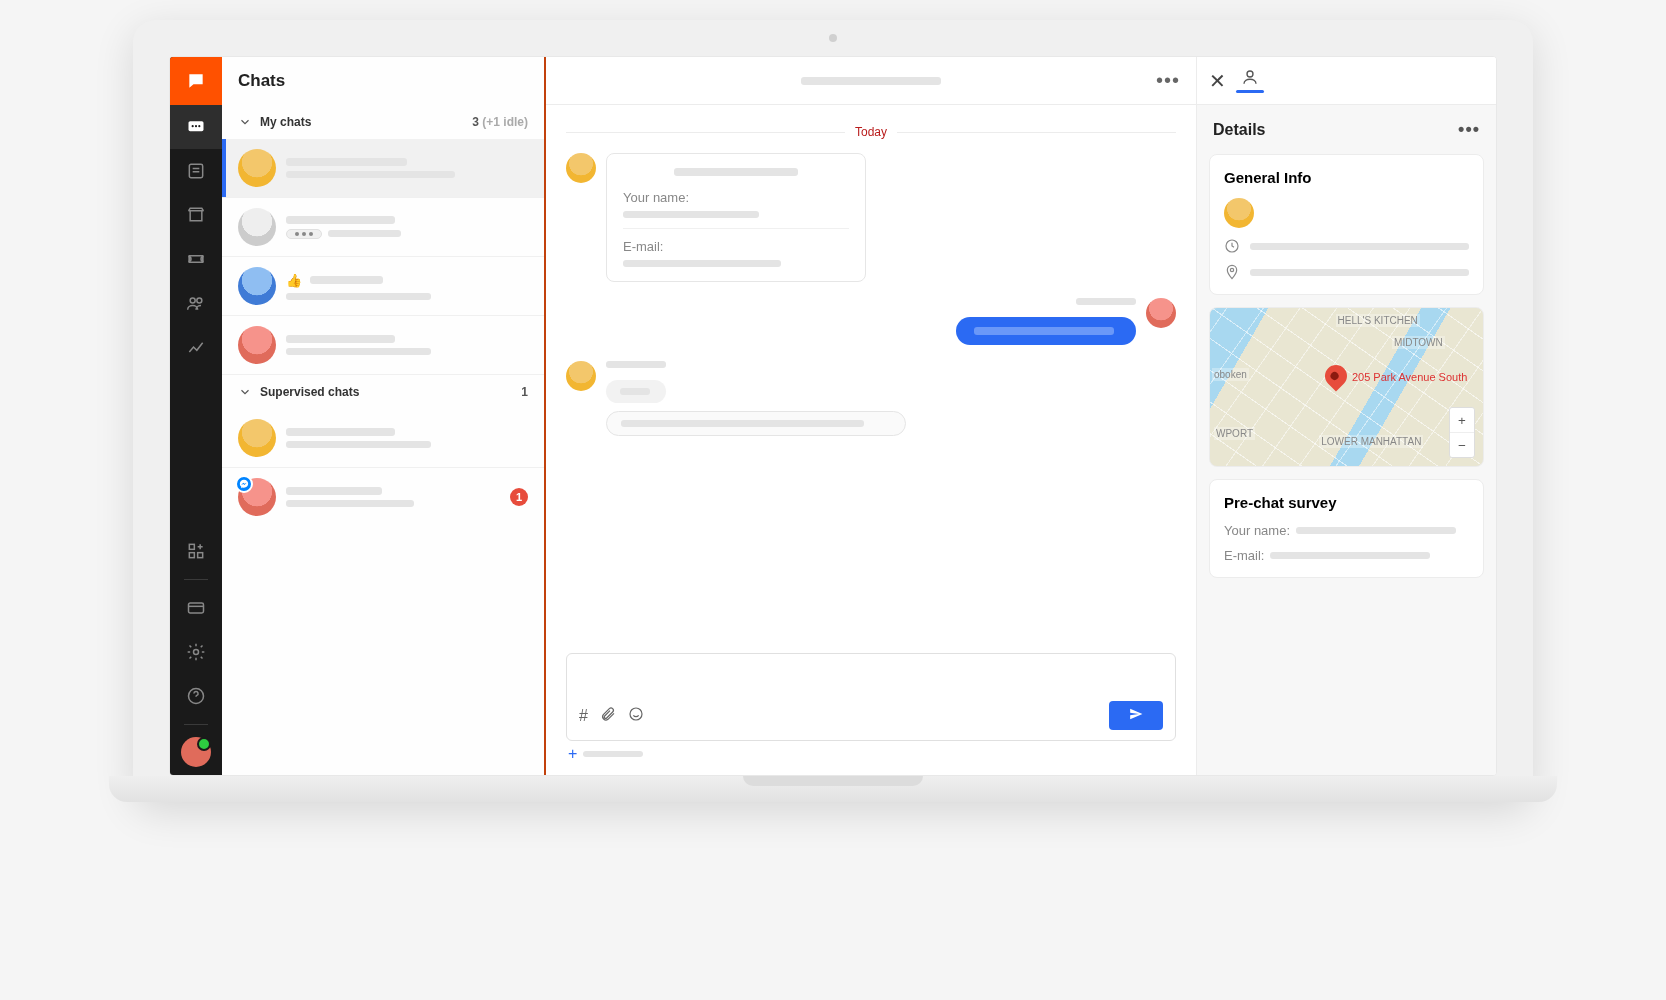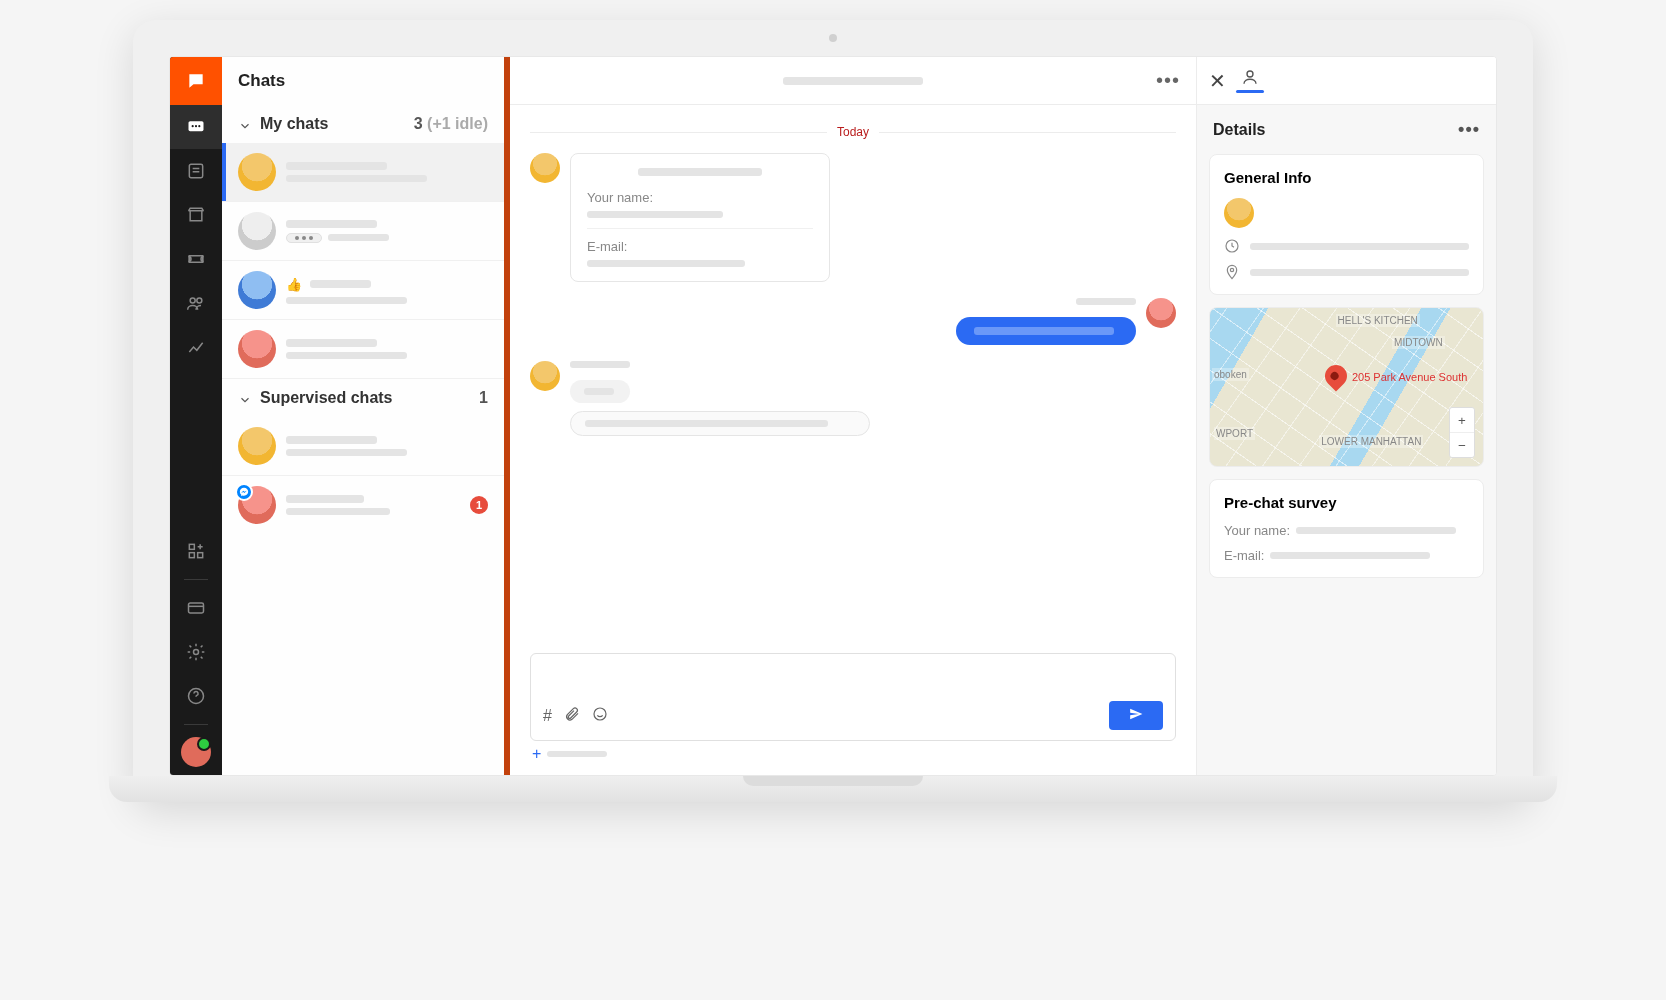--- a/index.html
+++ b/index.html
@@ -68,37 +68,37 @@
 .rail-avatar::after {
   content: ""; position: absolute; top: 0; right: 0;
   width: 10px; height: 10px; border-radius: 50%;
   background: #2ecc40; border: 2px solid #1a1a1a;
 }
 .ico { width: 20px; height: 20px; stroke: currentColor; fill: none; stroke-width: 1.8; }
 .ico-fill { width: 20px; height: 20px; fill: currentColor; stroke: none; }
 
 
 .sidebar {
-  width: 288px;
+  width: 324px;
   background: #fefefe;
-  border-right: 6px solid #c2410c;
+  border-right: 2px solid #c2410c;
   display: flex; flex-direction: column;
   overflow-y: auto;
 }
 .sidebar-header {
   height: 48px;
   display: flex; align-items: center;
   padding: 0 16px;
   font-size: 17px; font-weight: 600;
   color: #222;
 }
 .section-head {
-  display: flex; align-items: flex-end;
+  display: flex; align-items: flex-start;
   padding: 10px 16px;
-  font-size: 16px; font-weight: 600;
+  font-size: 12px; font-weight: 600;
   color: #333;
   cursor: pointer;
 }
 .section-head .chev { width: 14px; height: 14px; margin-right: 8px; stroke: #555; }
 .section-head .count { margin-left: auto; font-weight: 700; color: #555; }
 .section-head .idle { color: #aaa; }
 .chat-item {
   display: flex; align-items: center;
   padding: 10px 16px;
   gap: 10px;

